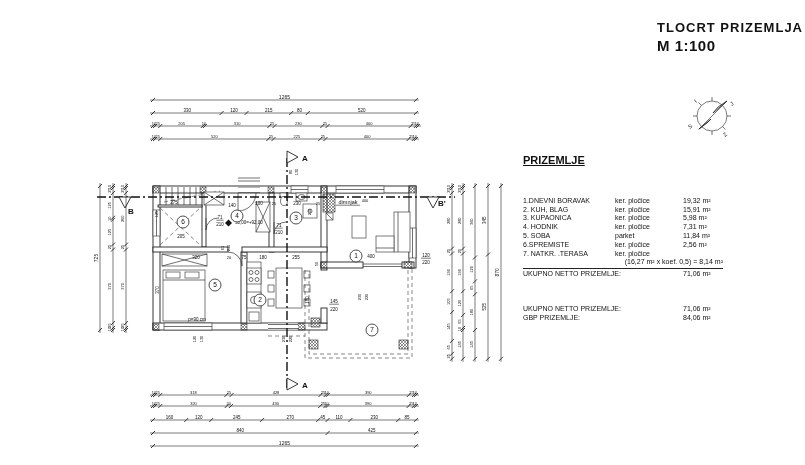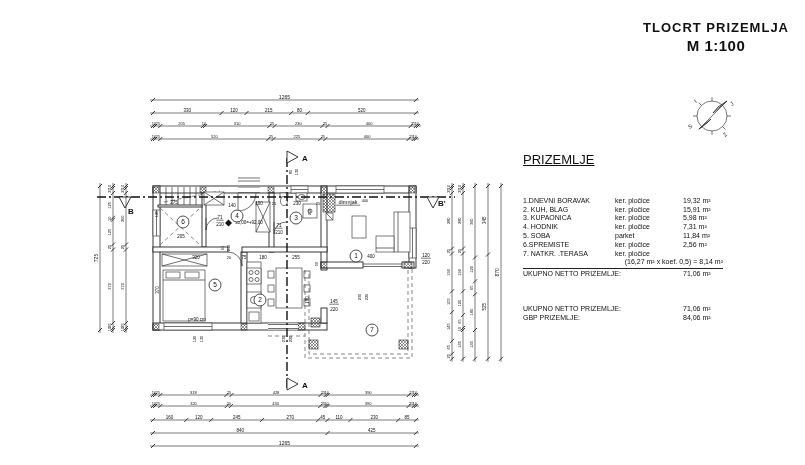--- a/index.html
+++ b/index.html
@@ -1,23 +1,23 @@
 <!DOCTYPE html>
 <html><head>
 <meta charset="utf-8">
 <style>
   html,body{margin:0;padding:0;background:#fff;}
   #canvas{position:relative;width:805px;height:465px;background:#fff;overflow:hidden;
           font-family:"Liberation Sans",sans-serif;color:#111;}
   #plan-svg{position:absolute;left:0;top:0;}
-  .title-block{position:absolute;right:16px;top:20px;text-align:center;font-weight:bold;}
+  .title-block{position:absolute;right:2px;top:20px;text-align:left;font-weight:bold;}
   .title-line1{font-size:13px;letter-spacing:1px;}
   .title-line2{font-size:15px;margin-top:2px;letter-spacing:.5px;}
   .legend{position:absolute;left:523px;top:156px;width:200px;font-size:7px;line-height:8.8px;}
-  .lg-head{font-weight:normal;text-decoration:underline;font-size:13px;margin-bottom:32px;}
+  .lg-head{font-weight:bold;text-decoration:underline;font-size:11px;margin-bottom:32px;}
   .lg-row{display:flex;}
   .lg-c1{width:92px;}
   .lg-c2{width:68px;}
   .lg-c3{flex:1;}
   .lg-koef{text-align:right;border-bottom:.8px solid #222;padding-bottom:1px;}
   .lg-sub{display:flex;margin-top:1px;}
   .lg-sub .lg-l{width:160px;}
   .lg-tot{margin-top:26px;}
   .lg-row2{display:flex;}
   .lg-row2 .lg-l{width:160px;}

